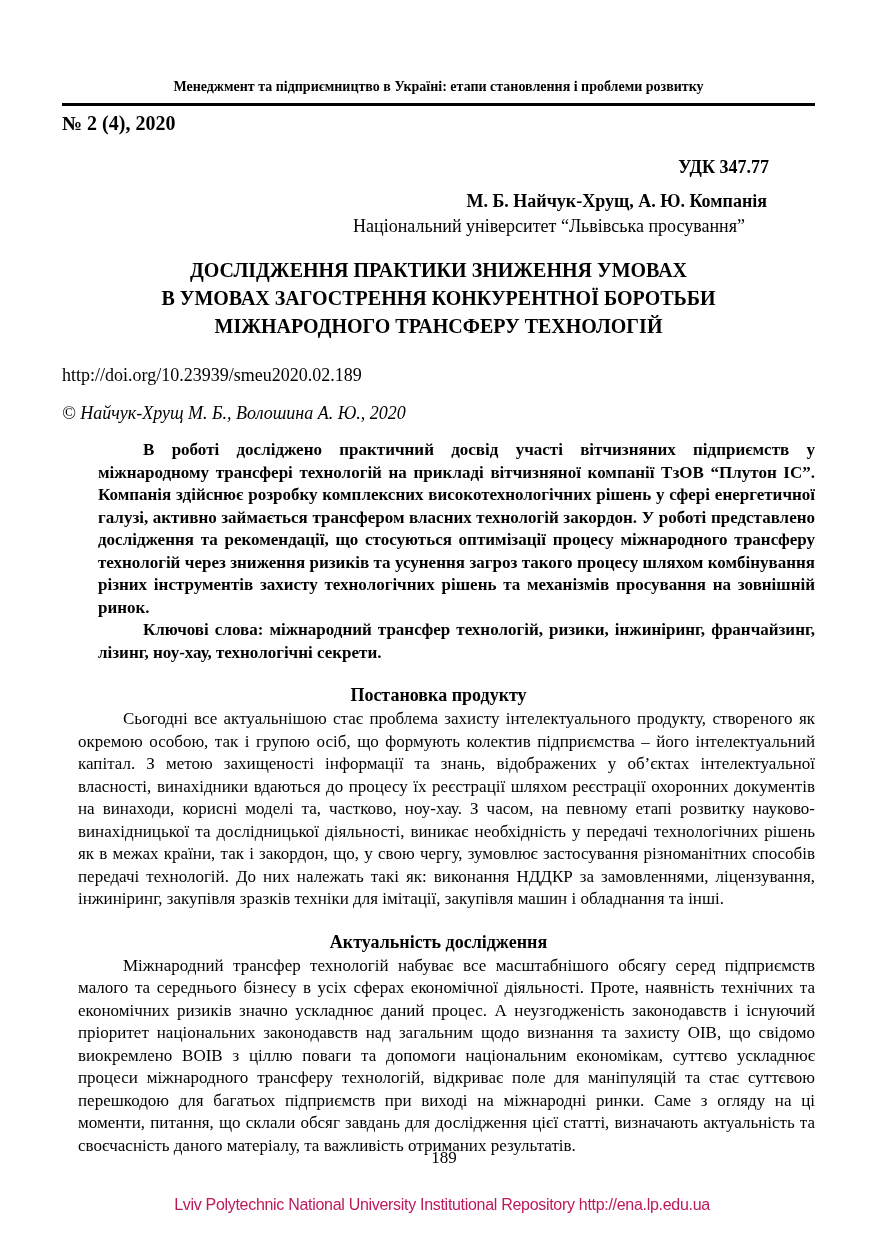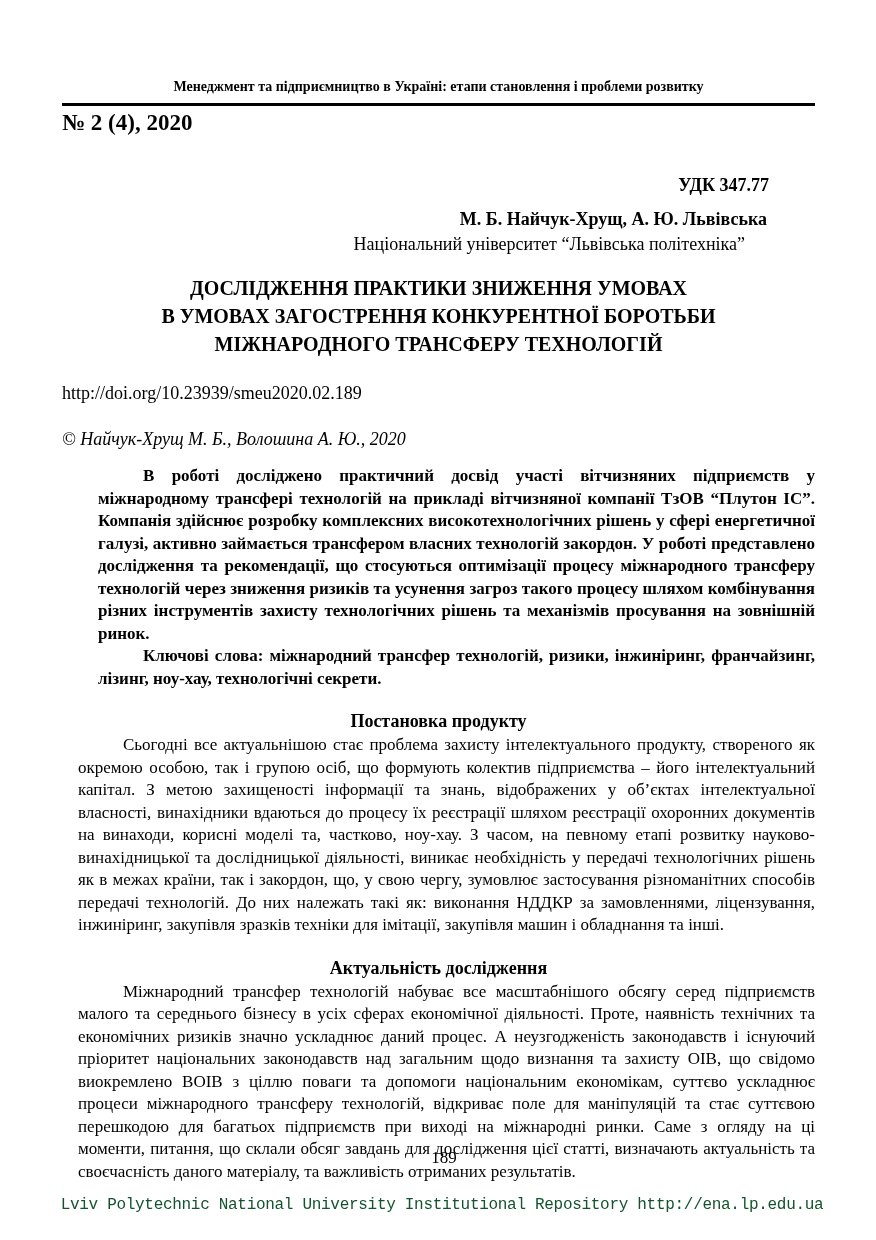--- a/index.html
+++ b/index.html
@@ -17,30 +17,30 @@
   .journal-title {
     font-weight: bold;
     font-size: 14px;
     line-height: 22px;
     text-align: center;
     padding-bottom: 5px;
     border-bottom: 3px solid #000;
   }
   .issue {
     font-weight: bold;
-    font-size: 23px;
+    font-size: 20px;
     line-height: 24px;
     margin-top: 5px;
   }
   .udk {
     font-weight: bold;
     font-size: 18px;
     text-align: right;
     padding-right: 46px;
-    margin-top: 40px;
+    margin-top: 22px;
   }
   .authors-block { text-align: right; margin-top: 12px; }
   .authors {
     font-weight: bold;
     font-size: 18px;
     line-height: 23px;
     padding-right: 48px;
   }
   .affiliation {
     font-size: 18px;
@@ -49,21 +49,21 @@
     margin-top: 2px;
   }
   .article-title {
     margin-top: 18px;
     text-align: center;
     font-weight: bold;
     font-size: 20px;
     line-height: 28px;
   }
   .doi { margin-top: 24px; font-size: 18px; line-height: 22px; }
-  .copyright { margin-top: 24px; font-style: italic; font-size: 18px; line-height: 22px; }
+  .copyright { margin-top: 16px; font-style: italic; font-size: 18px; line-height: 22px; }
   .abstract-block {
     margin-top: 15px;
     margin-left: 36px;
     font-weight: bold;
     font-size: 17px;
     line-height: 22.5px;
     text-align: justify;
   }
   .abstract-block p { margin: 0; text-indent: 45px; }
   .section-heading {
@@ -85,40 +85,40 @@
     left: 12px; right: 0;
     top: 1148px;
     text-align: center;
     font-size: 17px;
   }
   .repo-footer {
     position: absolute;
     left: 8px; right: 0;
     top: 1196px;
     text-align: center;
-    font-family: Liberation Mono, monospace;
+    font-family: Liberation Sans, sans-serif;
     font-size: 16px;
     letter-spacing: -0.3px;
-    color: #14532d;
+    color: #be185d;
   }
 </style>
 </head>
 <body>
 
 <div class="page">
 
   <div class="journal-title">Менеджмент та підприємництво в Україні: етапи становлення і проблеми розвитку</div>
 
   <div class="issue">№ 2 (4), 2020</div>
 
   <div class="udk">УДК 347.77</div>
 
   <div class="authors-block">
-    <div class="authors">М. Б. Найчук-Хрущ, А. Ю. Львівська</div>
-    <div class="affiliation">Національний університет “Львівська політехніка”</div>
+    <div class="authors">М. Б. Найчук-Хрущ, А. Ю. Компанія</div>
+    <div class="affiliation">Національний університет “Львівська просування”</div>
   </div>
 
   <div class="article-title">
     <div>ДОСЛІДЖЕННЯ ПРАКТИКИ ЗНИЖЕННЯ УМОВАХ</div>
     <div>В УМОВАХ ЗАГОСТРЕННЯ КОНКУРЕНТНОЇ БОРОТЬБИ</div>
     <div>МІЖНАРОДНОГО ТРАНСФЕРУ ТЕХНОЛОГІЙ</div>
   </div>
 
   <div class="doi">http://doi.org/10.23939/smeu2020.02.189</div>
 

